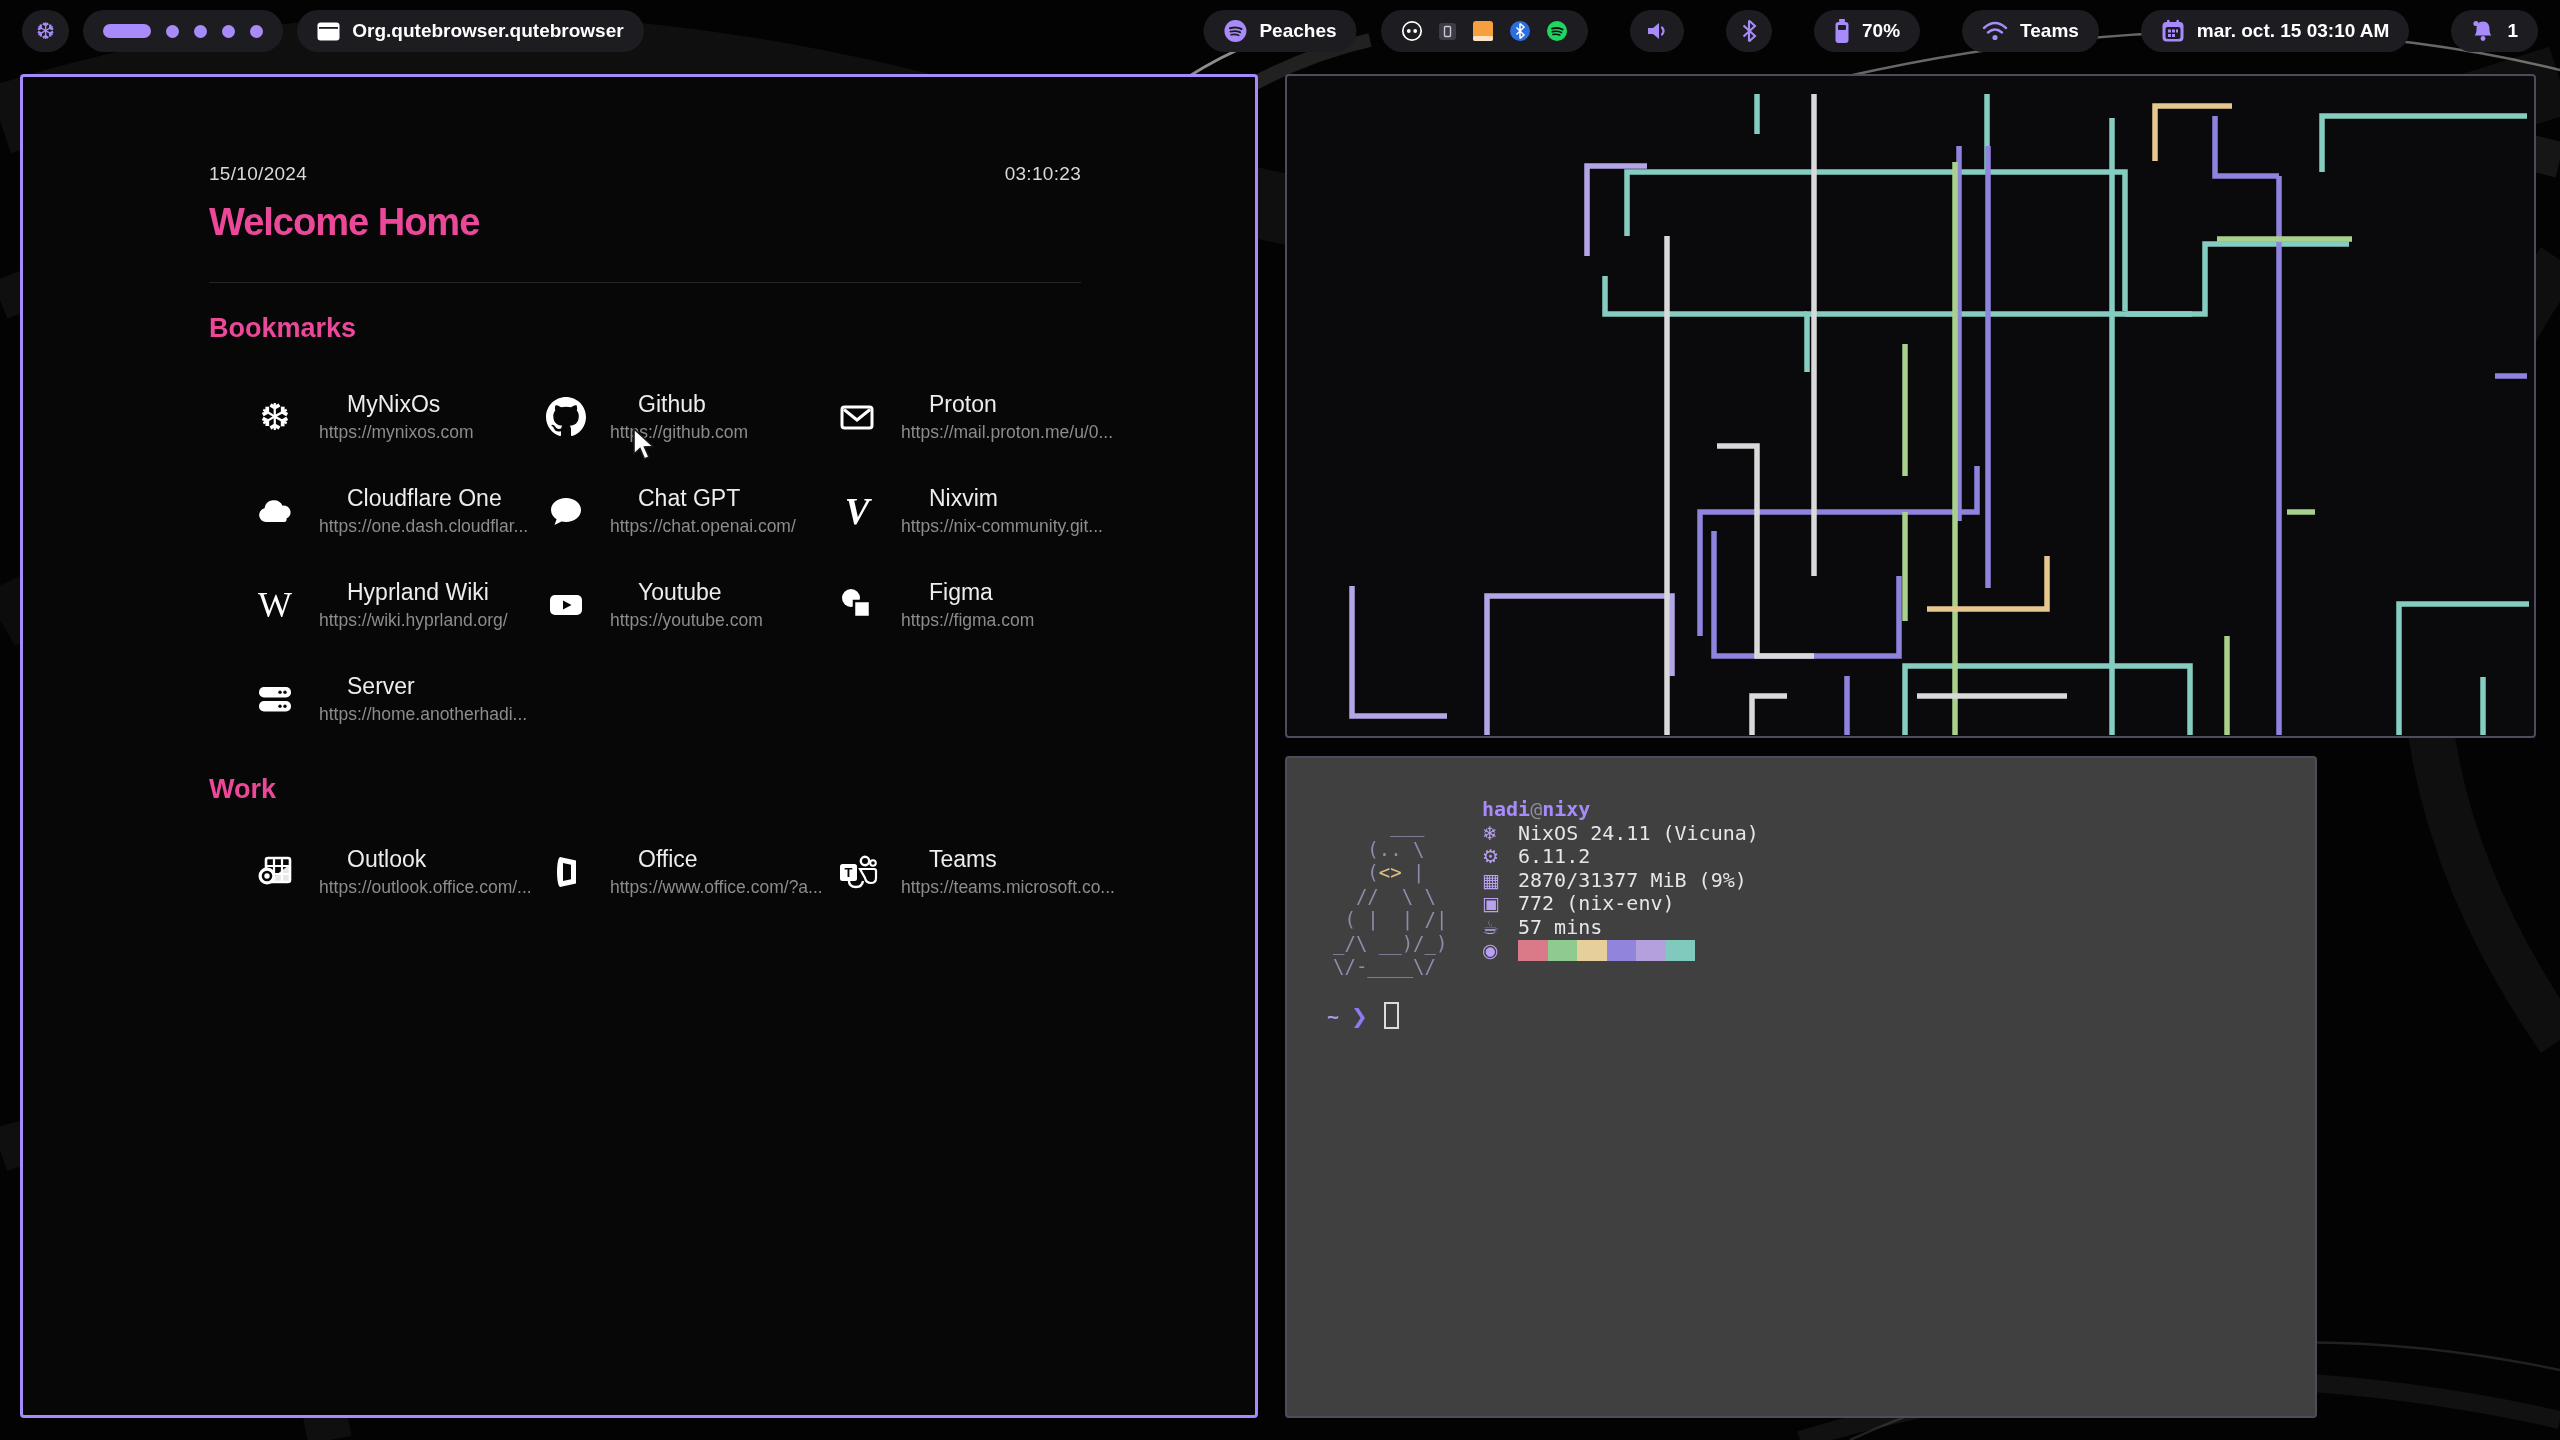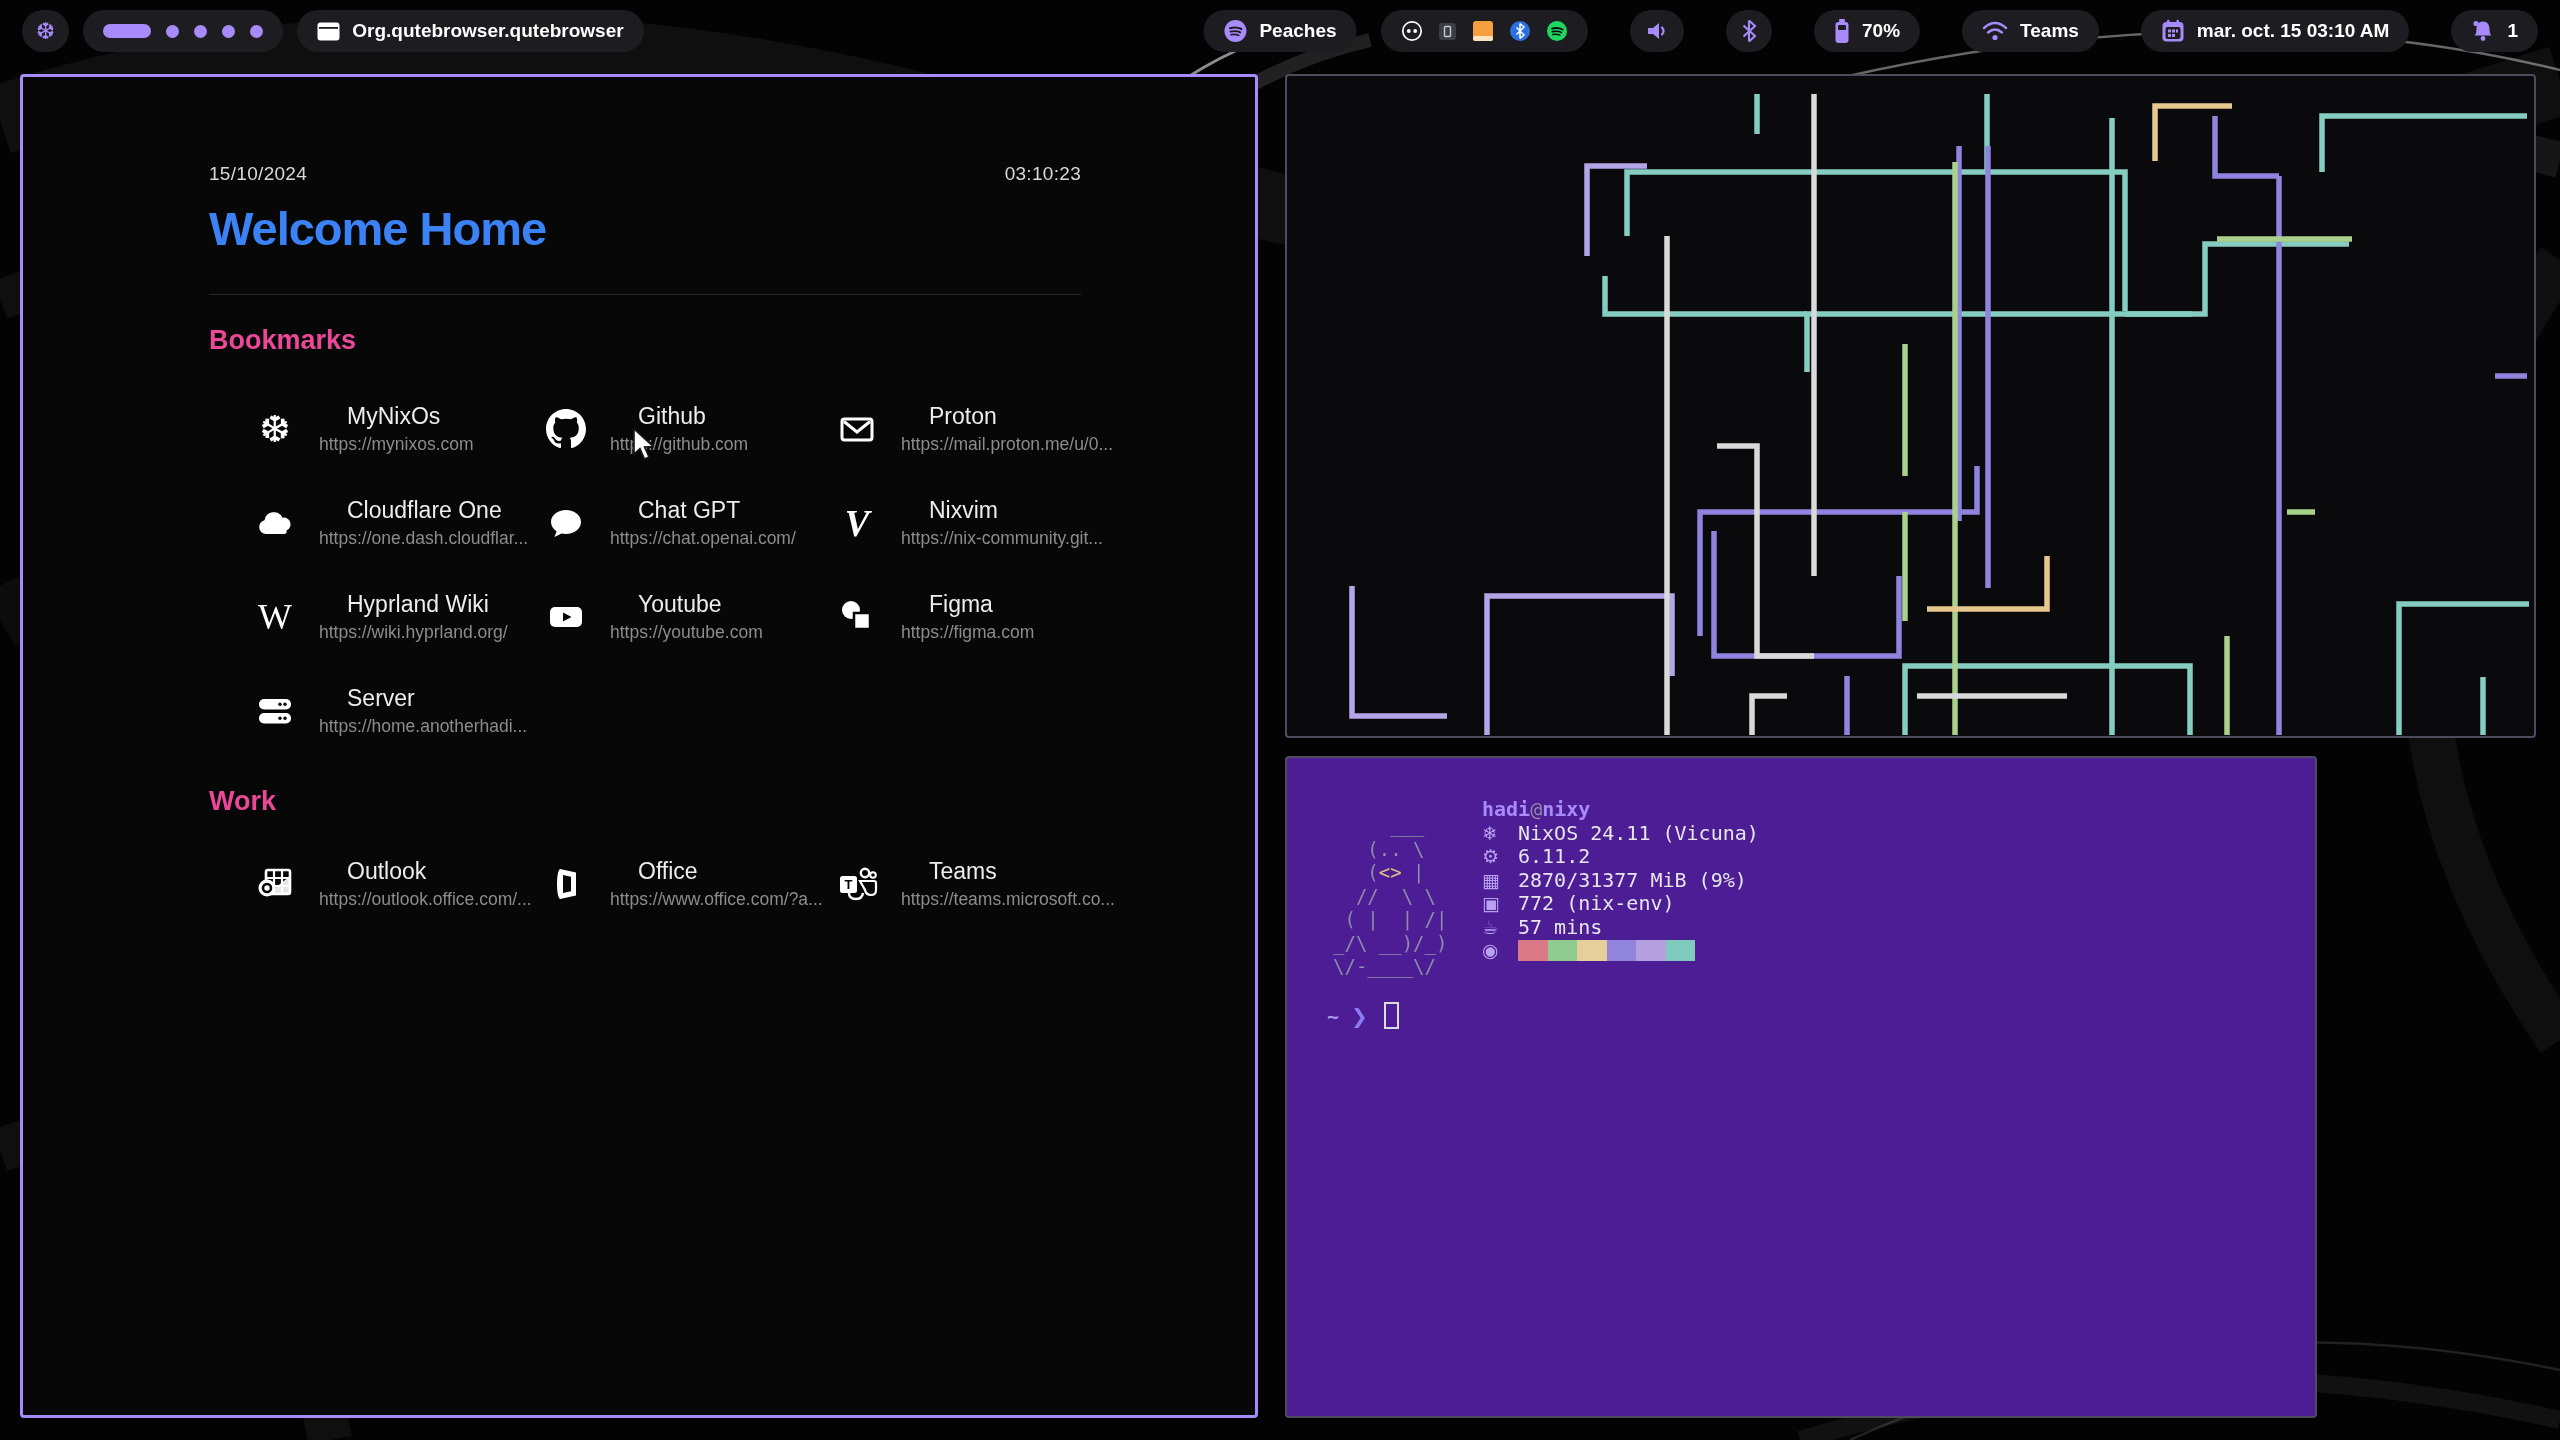--- a/index.html
+++ b/index.html
@@ -32,27 +32,27 @@
   .win-browser {
     left:20px; top:74px; width:1238px; height:1344px;
     background:#070708; border:3px solid #a78bfa;
   }
   .win-pipes {
     left:1285px; top:74px; width:1251px; height:664px;
     background:#0a0a0c; border:2.5px solid #4c4c5e;
   }
   .win-term {
     left:1285px; top:756px; width:1032px; height:662px;
-    background:#4c1d95; border:2.5px solid #4c4c5e;
+    background:#404040; border:2.5px solid #4c4c5e;
   }
 
   
   .page { margin-left:186px; width:872px; padding-top:86px; color:#e9e9e9; }
   .dt-row { display:flex; justify-content:space-between; font-size:19px; color:#d9d9d9; letter-spacing:.3px; }
-  .page-title { margin-top:16px; font-size:47px; font-weight:800; letter-spacing:-1px; color:#3b82f6; }
+  .page-title { margin-top:16px; font-size:38px; font-weight:800; letter-spacing:-1px; color:#ec4899; }
   .divider { margin-top:38px; height:1px; background:#262628; }
   .section-title { font-size:27px; font-weight:700; color:#ec4899; }
   .sec1-title { margin-top:30px; }
   .bm-grid { margin-top:42px; display:grid; grid-template-columns:repeat(3,291px); row-gap:32px; padding-left:44px; }
   .work-title { margin-top:44px; }
   .work-grid { margin-top:36px; }
   .bm { display:flex; align-items:center; gap:22px; height:62px; cursor:pointer; }
   .bm-icon { width:44px; height:44px; display:flex; align-items:center; justify-content:center; flex:none; }
   .bm-glyph { color:#fff; font-size:37px; font-family:"DejaVu Sans", sans-serif; }
   .bm-glyph-serif { color:#fff; font-size:36px; font-family:"Liberation Serif", serif; }

